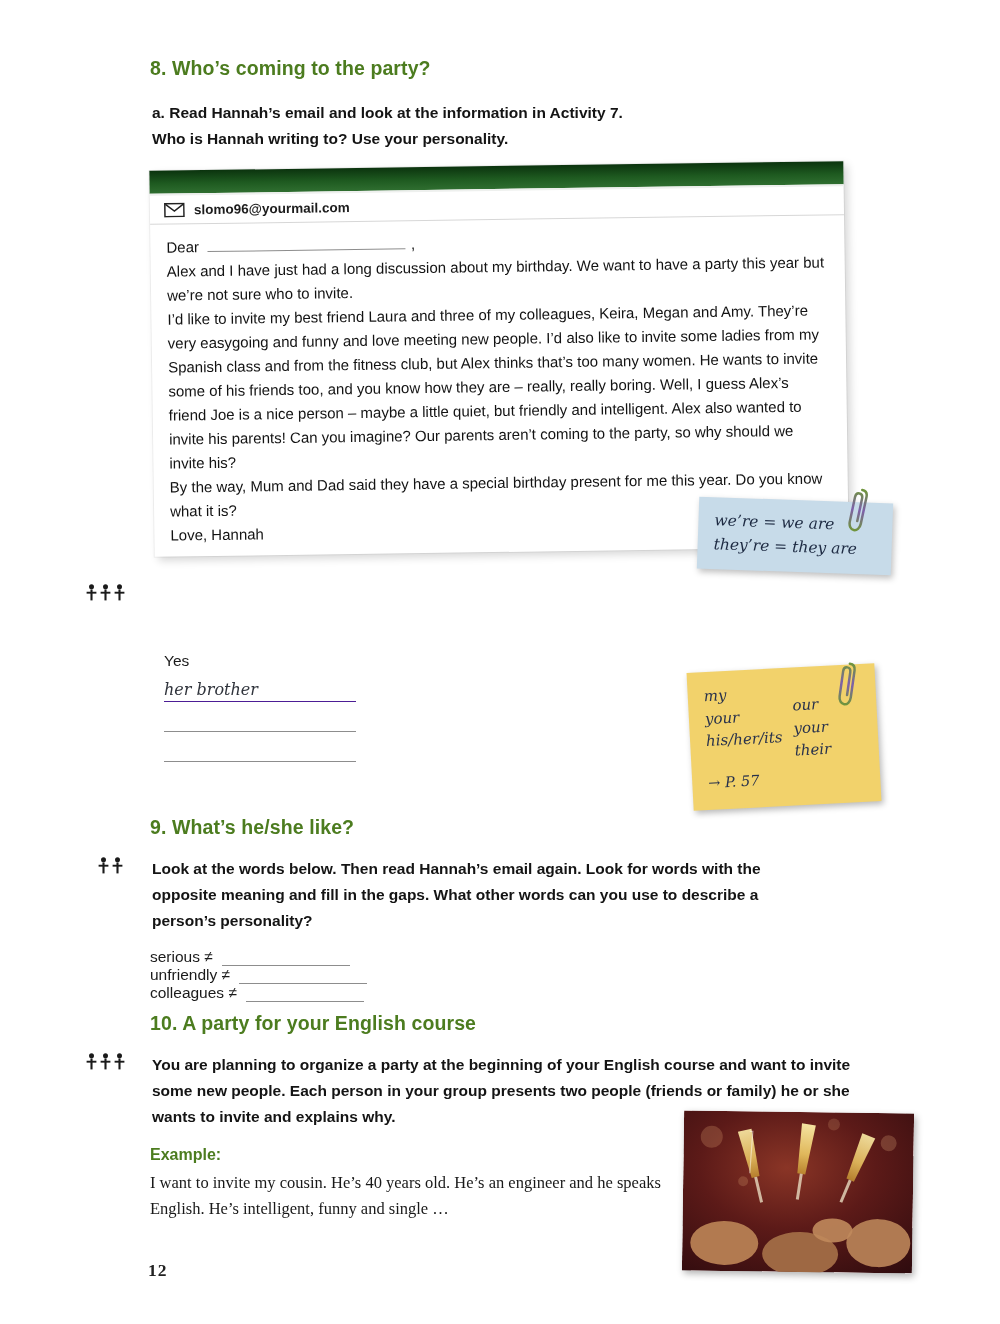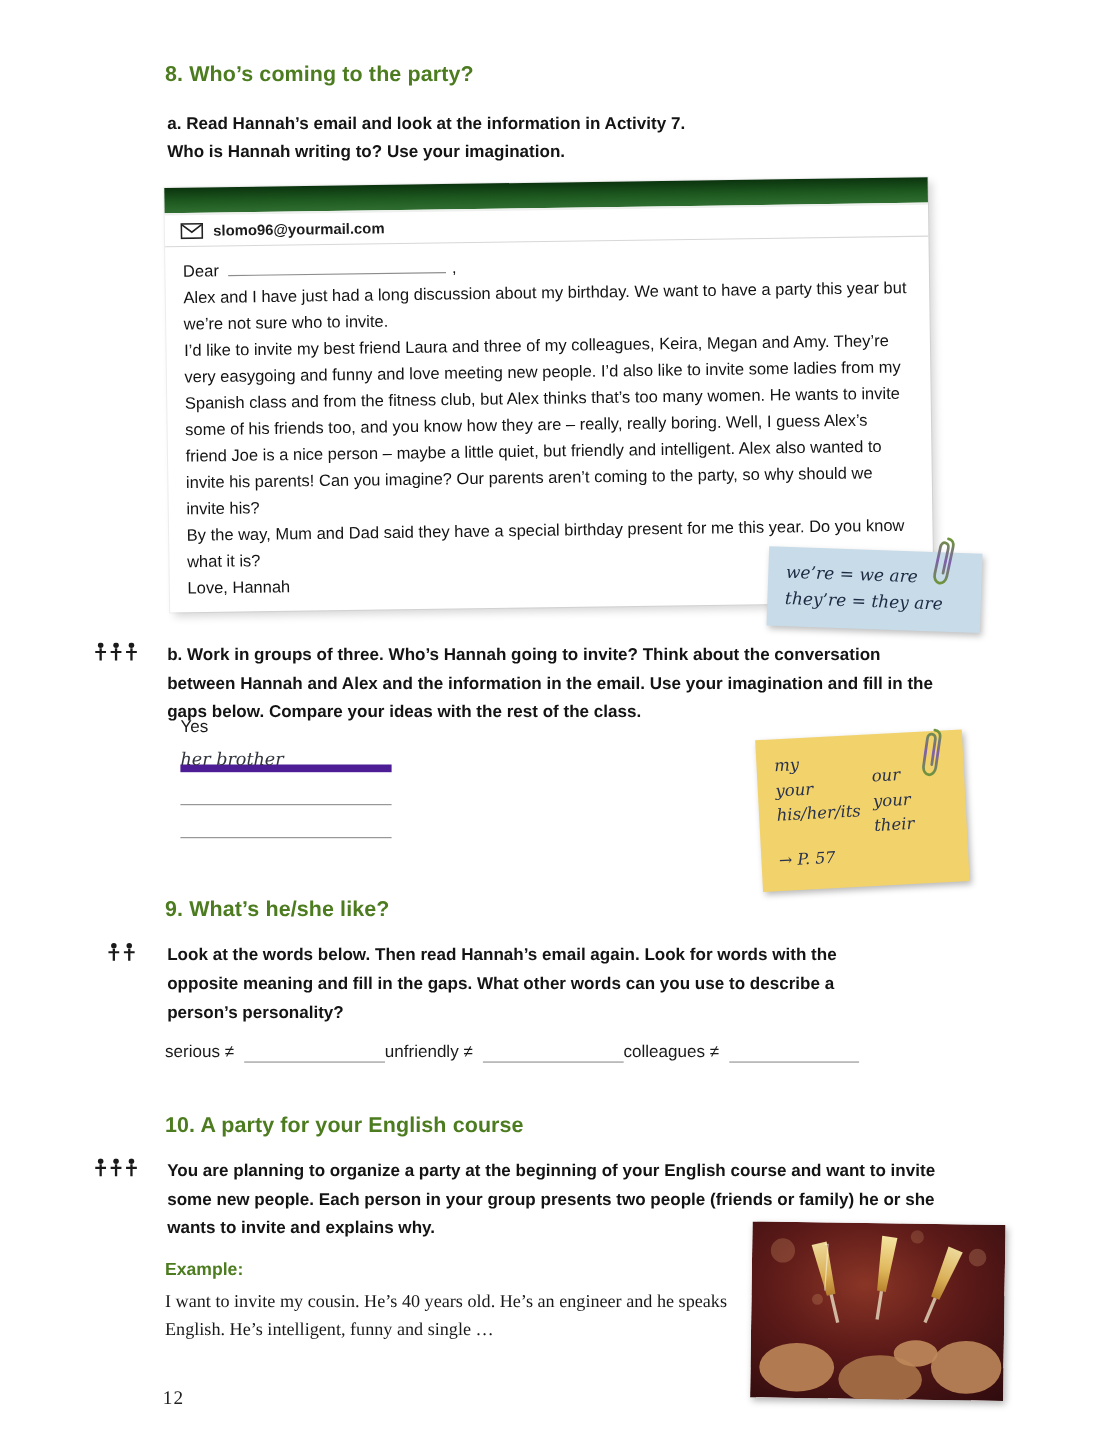--- a/index.html
+++ b/index.html
@@ -50,46 +50,46 @@
   .g3-b { left:86px; top:584px; }
   .g2-9 { left:98px; top:857px; }
   .g3-10 { left:86px; top:1053px; }
 
   
   .yn-col { position:absolute; width:192px; }
   .yn-yes { left:152px; top:652px;margin-left:12px; }
   .yn-no  { left:370px; top:676px; }
   .yn-label { font-size:15.5px; color:#1a1a1a; }
   .hand { font-family:"DejaVu Serif", serif; font-style:italic; color:#30343c; }
-  .hand-entry { border-bottom:7px solid #4c1d95; font-size:16px; height:28px; margin-top:4px; padding-top:6px; }
+  .hand-entry { border-bottom:1px solid #4c1d95; font-size:16px; height:28px; margin-top:4px; padding-top:6px; }
   .blank-line { border-bottom:1px solid #8d8d8d; height:30px; }
 
   
-  .gaps-row { position:absolute; left:150px; top:948px; width:742px; display:flex; justify-content:flex-start; font-size:15.5px; color:#1a1a1a; }
+  .gaps-row { position:absolute; left:150px; top:948px; width:742px; display:flex; justify-content:flex-start; font-size:15.5px; color:#1a1a1a;flex-direction:column; }
   .gap-item { display:flex; align-items:flex-end; gap:9px; }
   .g130 { width:128px; }
   .g118 { width:118px; }
 
   .example-label { position:absolute; left:150px; top:1146px; color:#4c7c1f; font-weight:bold; font-size:16px; }
   .example-text { position:absolute; left:150px; top:1170px; width:512px; font-family:"Liberation Serif", serif; font-size:16.5px; line-height:1.6; color:#191919; }
 
   .photo-wrap { position:absolute; left:683px; top:1112px; transform:rotate(0.8deg); box-shadow:2px 3px 7px rgba(0,0,0,0.3); line-height:0; }
 
-  .page-num { position:absolute; left:148px; top:1260px; font-family:"Liberation Serif", serif; font-size:17.5px; color:#222; letter-spacing:1px; }
+  .page-num { position:absolute; left:148px; top:1260px; font-family:"Liberation Serif", serif; font-size:17.5px; color:#222; letter-spacing:1px;font-weight:bold; }
 </style>
 </head>
 <body>
 
 <div class="page">
 
   <h2 class="heading h8">8. Who’s coming to the party?</h2>
 
   <div class="instr instr-a">
     <div>a. Read Hannah’s email and look at the information in Activity 7.</div>
-    <div>Who is Hannah writing to? Use your imagination.</div>
+    <div>Who is Hannah writing to? Use your personality.</div>
   </div>
 
   <div class="email">
     <div class="email-bar"></div>
     <div class="email-addr">
       <svg width="21" height="15" viewBox="0 0 21 15">
         <rect x="1" y="1" width="19" height="13" fill="none" stroke="#222" stroke-width="1.5"></rect>
         <path d="M1.6 1.8 L10.5 8.6 L19.4 1.8" fill="none" stroke="#222" stroke-width="1.5"></path>
       </svg>
       <span>slomo96@yourmail.com</span>
@@ -128,21 +128,20 @@
         <circle cx="5.5" cy="2.7" r="2.5" fill="#1a1a1a"></circle>
         <line x1="5.5" y1="5.4" x2="5.5" y2="16.4" stroke="#1a1a1a" stroke-width="2.1"></line>
         <line x1="0.6" y1="8.7" x2="10.4" y2="8.7" stroke="#1a1a1a" stroke-width="1.9"></line>
       </svg>
     <svg width="11" height="17" viewBox="0 0 11 17">
         <circle cx="5.5" cy="2.7" r="2.5" fill="#1a1a1a"></circle>
         <line x1="5.5" y1="5.4" x2="5.5" y2="16.4" stroke="#1a1a1a" stroke-width="2.1"></line>
         <line x1="0.6" y1="8.7" x2="10.4" y2="8.7" stroke="#1a1a1a" stroke-width="1.9"></line>
       </svg>
   </div>
-  <div class="instr instr-b">b. Work in groups of three. Who’s Hannah going to invite? Think about the conversation between Hannah and Alex and the information in the email. Use your imagination and fill in the gaps below. Compare your ideas with the rest of the class.</div>
 
   <div class="yn-col yn-yes">
     <div class="yn-label">Yes</div>
     <div class="hand hand-entry">her brother</div>
     <div class="blank-line"></div>
     <div class="blank-line"></div>
   </div>
 
   <div class="note-yellow">
     <div class="ny-cols">

